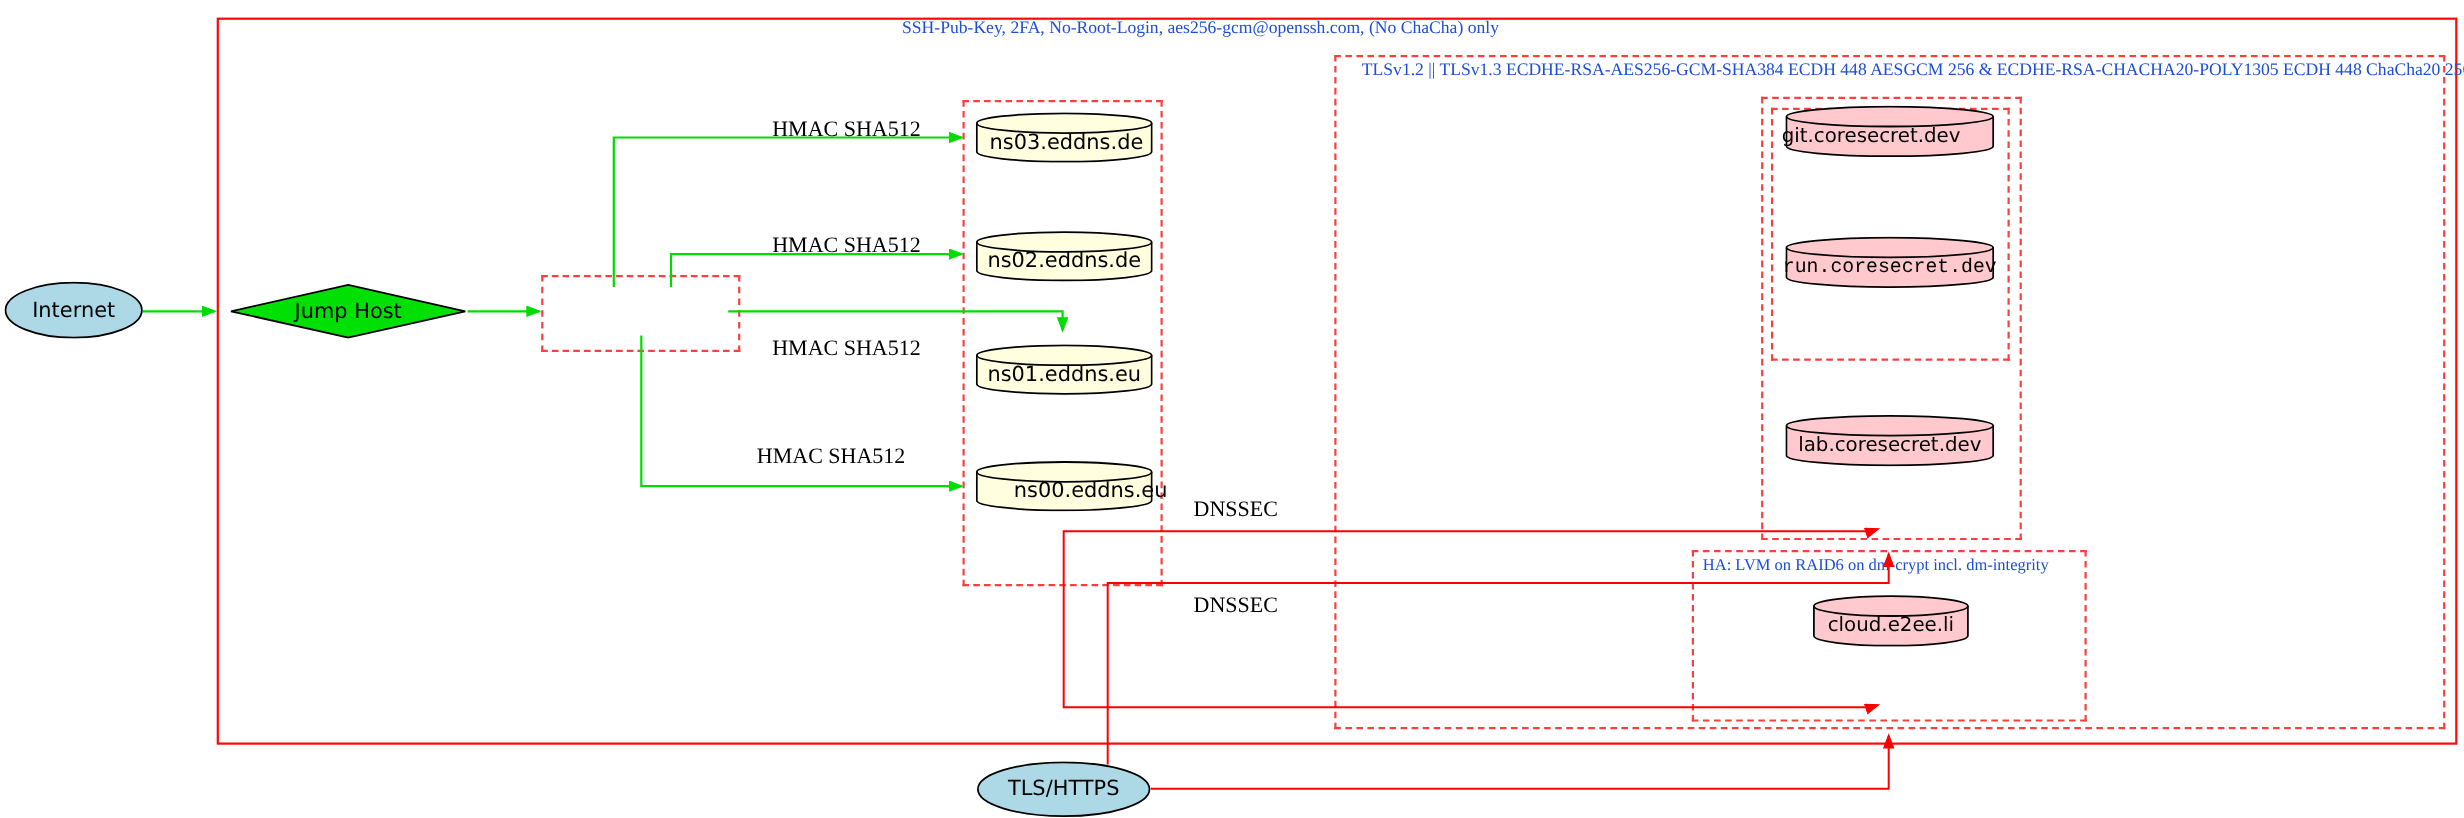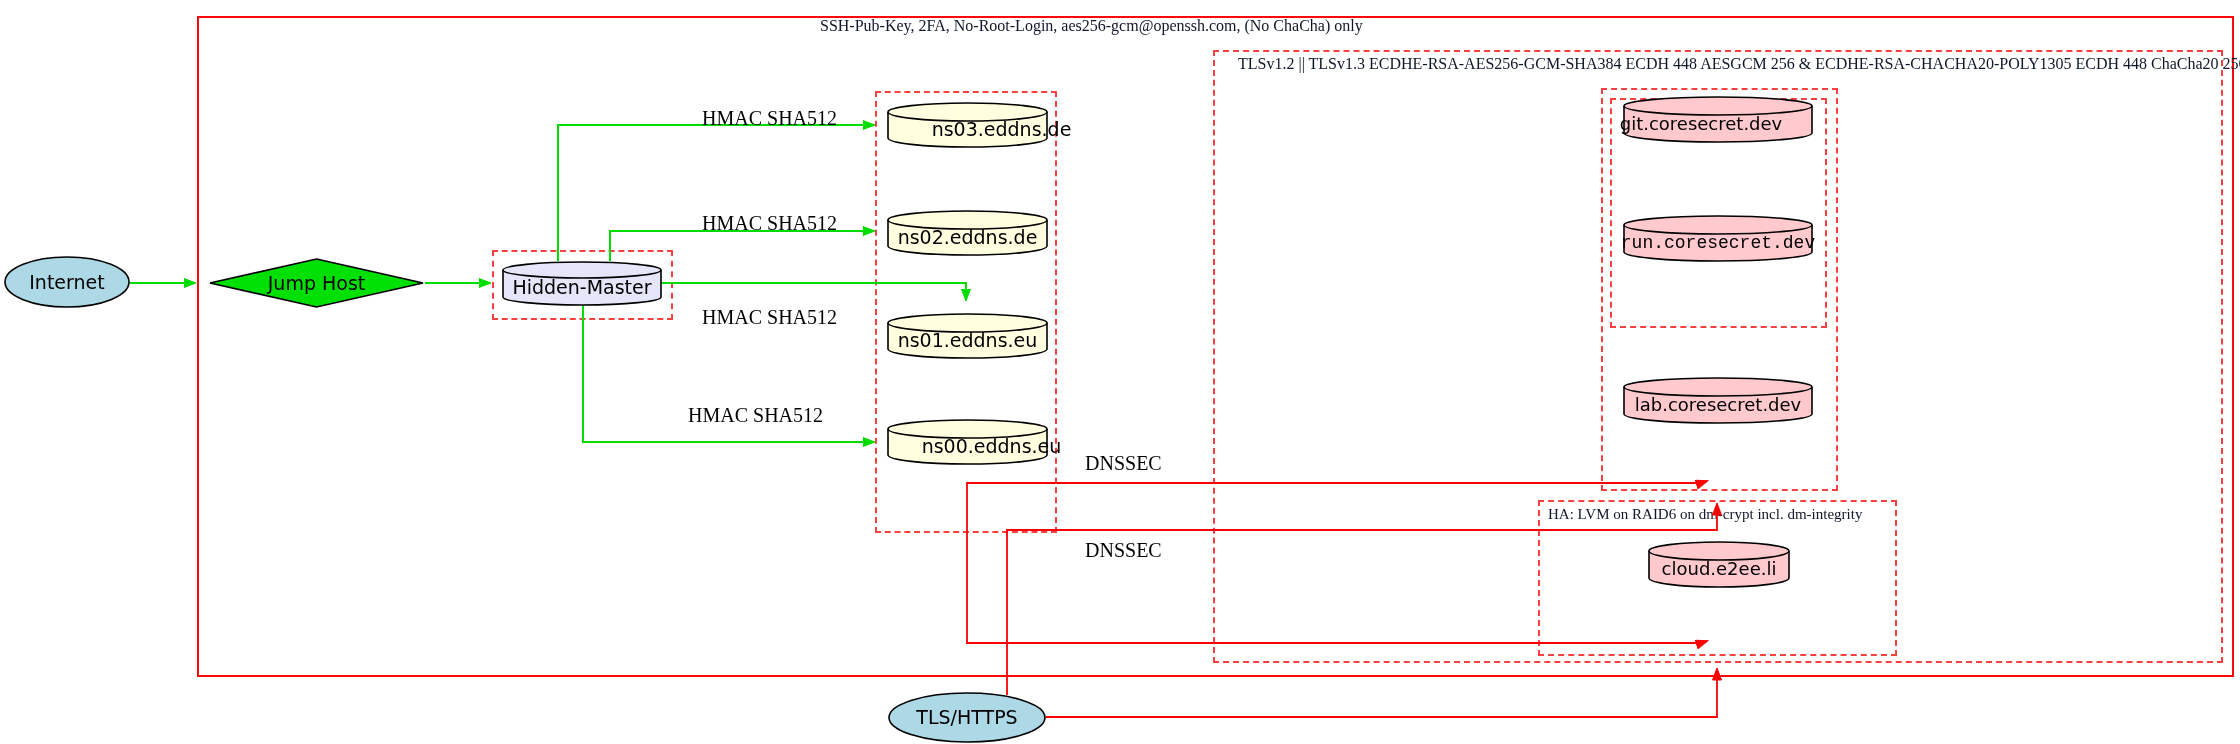--- a/index.html
+++ b/index.html
@@ -4,21 +4,21 @@
 <style>
   html,body{margin:0;padding:0;background:#ffffff;}
   body{width:2240px;height:744px;font-family:"DejaVu Sans","Liberation Sans",sans-serif;}
   #diagram{position:relative;width:2240px;height:744px;background:#ffffff;overflow:hidden;}
 
   .cluster{position:absolute;box-sizing:border-box;}
   .cluster.dashed{border:2px dashed #f84040;}
   .cluster.solid{border:2px solid #fd0808;}
 
   .cluster-label{
-    position:absolute;white-space:nowrap;color:#0f172a;
+    position:absolute;white-space:nowrap;color:#1d4ed8;
     font-family:"Liberation Serif","DejaVu Serif",serif;
   }
   .edge-label{
     position:absolute;white-space:nowrap;color:#000;
     font-family:"Liberation Serif","DejaVu Serif",serif;
     font-size:20px;line-height:1.1;
   }
 
   #edges{position:absolute;left:0;top:0;pointer-events:none;}
 
@@ -85,29 +85,22 @@
     <span class="nlabel">Internet</span>
   </div>
 
   <div class="node" style="left:208px;top:258px;width:217px;height:50px;">
     <svg width="217" height="50" viewBox="0 0 217 50">
       <polygon points="108.5,1 215,25 108.5,49 2,25" fill="#00e005" stroke="#000" stroke-width="1.6"></polygon>
     </svg>
     <span class="nlabel">Jump Host</span>
   </div>
 
-  <div class="node cyl" style="left:502px;top:261px;width:160px;height:45px;">
-    <svg width="160" height="45" viewBox="0 0 160 45">
-      <path d="M1,9 A79,8 0 0 1 159,9 L159,36 A79,8 0 0 1 1,36 Z" fill="#e6e6fa" stroke="#000" stroke-width="1.6"></path>
-      <path d="M1,9 A79,8 0 0 0 159,9" fill="none" stroke="#000" stroke-width="1.6"></path>
-    </svg>
-    <span class="nlabel">Hidden-Master</span>
-  </div>
 
-  <div class="node cyl" style="left:887px;top:102px;width:165px;height:46px;padding-left:32px;">
+  <div class="node cyl" style="left:887px;top:102px;width:165px;height:46px;">
     <svg width="161" height="46" viewBox="0 0 161 46">
       <path d="M1,10 A79.5,9 0 0 1 160,10 L160,36 A79.5,9 0 0 1 1,36 Z" fill="#ffffe0" stroke="#000" stroke-width="1.6"></path>
       <path d="M1,10 A79.5,9 0 0 0 160,10" fill="none" stroke="#000" stroke-width="1.6"></path>
     </svg>
     <span class="nlabel">ns03.eddns.de</span>
   </div>
 
   <div class="node cyl" style="left:887px;top:210px;width:161px;height:46px;">
     <svg width="161" height="46" viewBox="0 0 161 46">
       <path d="M1,10 A79.5,9 0 0 1 160,10 L160,36 A79.5,9 0 0 1 1,36 Z" fill="#ffffe0" stroke="#000" stroke-width="1.6"></path>

